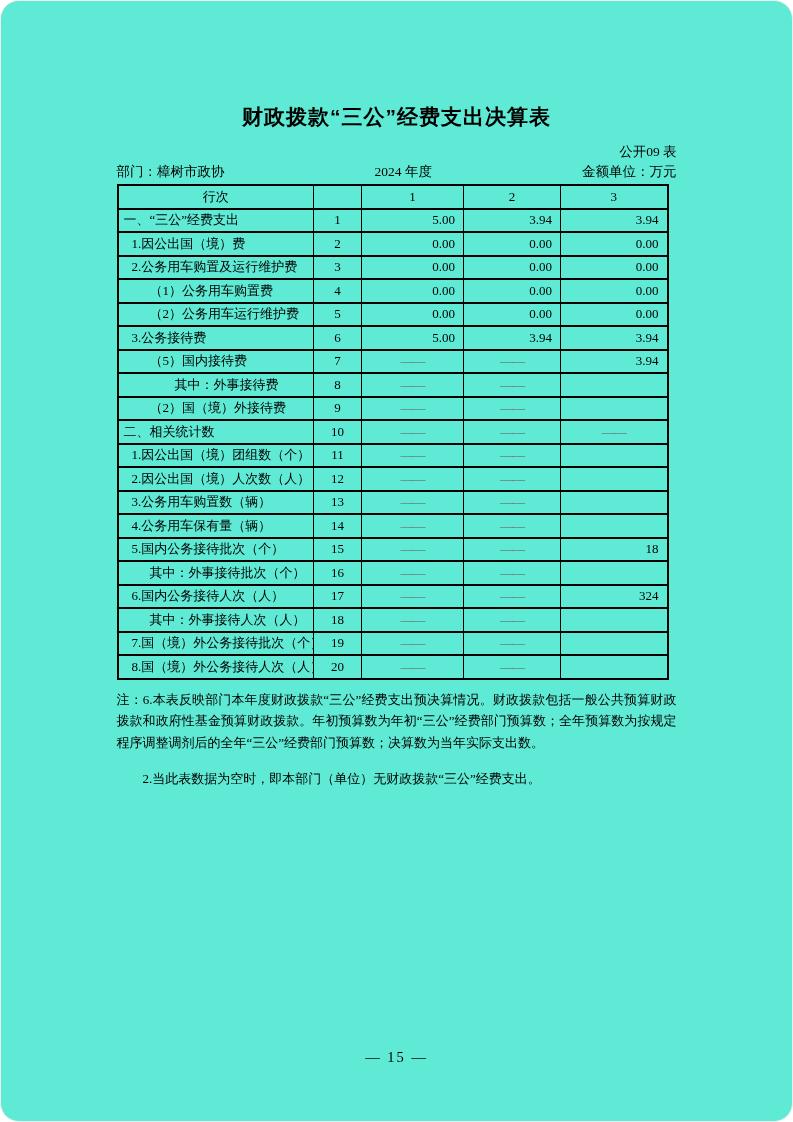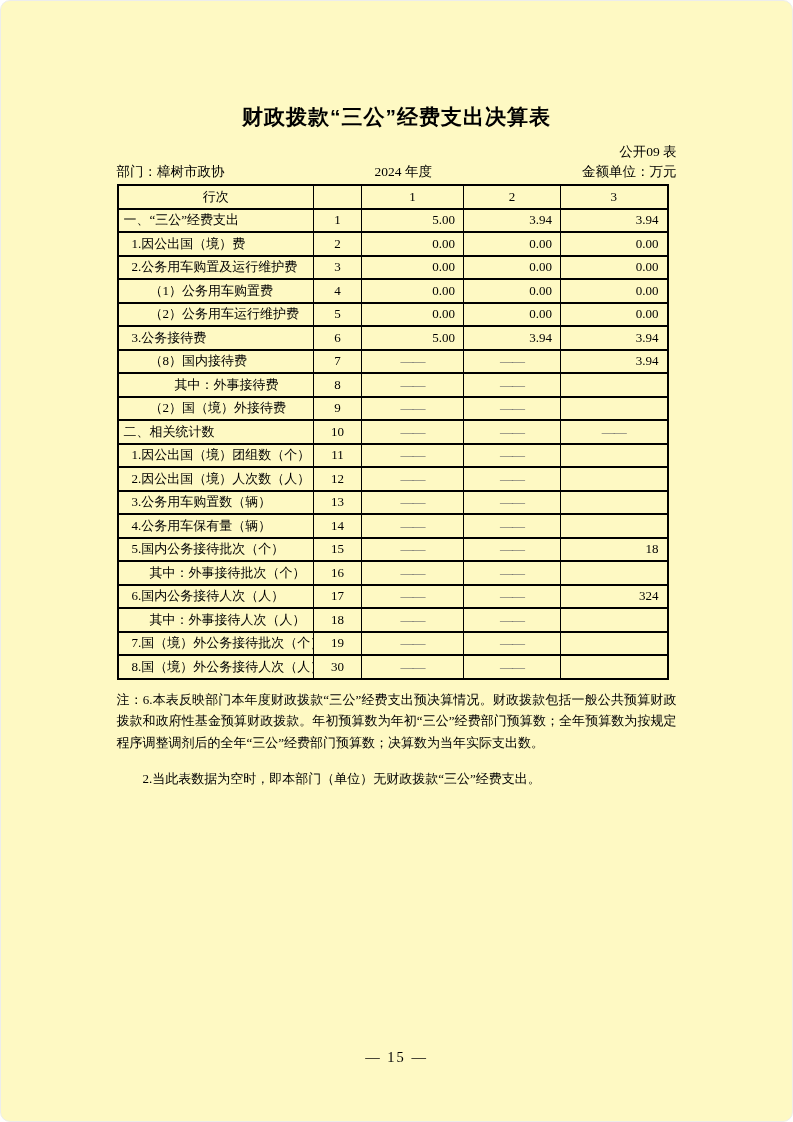--- a/index.html
+++ b/index.html
@@ -1,23 +1,23 @@
 <!DOCTYPE html>
 <html><head>
 <meta charset="utf-8">
 <style>
   html, body { margin: 0; padding: 0; background: #ffffff; }
   .page {
     position: relative;
     width: 793px;
     height: 1122px;
     margin: 0 auto;
-    background: #fef9c3;
+    background: #5eead4;
     border: 1px solid #ededed;
-    border-radius: 10px;
+    border-radius: 19px;
     box-sizing: border-box;
     font-family: "Liberation Serif", "DejaVu Serif", serif;
     color: #000;
     overflow: hidden;
   }
   .doc-title {
     margin: 0;
     padding-top: 102px;
     text-align: center;
     font-family: "Liberation Sans", "DejaVu Sans", sans-serif;
@@ -156,21 +156,21 @@
             <td class="c-right">0.00</td>
           </tr>
           <tr>
             <td class="c-label ind1">3.公务接待费</td>
             <td class="c-center">6</td>
             <td class="c-right">5.00</td>
             <td class="c-right">3.94</td>
             <td class="c-right">3.94</td>
           </tr>
           <tr>
-            <td class="c-label ind2">（8）国内接待费</td>
+            <td class="c-label ind2">（5）国内接待费</td>
             <td class="c-center">7</td>
             <td class="c-center dash">——</td>
             <td class="c-center dash">——</td>
             <td class="c-right">3.94</td>
           </tr>
           <tr>
             <td class="c-label ind3">其中：外事接待费</td>
             <td class="c-center">8</td>
             <td class="c-center dash">——</td>
             <td class="c-center dash">——</td>
@@ -248,21 +248,21 @@
           </tr>
           <tr>
             <td class="c-label ind1">7.国（境）外公务接待批次（个）</td>
             <td class="c-center">19</td>
             <td class="c-center dash">——</td>
             <td class="c-center dash">——</td>
             <td></td>
           </tr>
           <tr>
             <td class="c-label ind1">8.国（境）外公务接待人次（人）</td>
-            <td class="c-center">30</td>
+            <td class="c-center">20</td>
             <td class="c-center dash">——</td>
             <td class="c-center dash">——</td>
             <td></td>
           </tr>
         </tbody>
     </table>
 
     <div class="notes">
       <p class="note-1">注：6.本表反映部门本年度财政拨款“三公”经费支出预决算情况。财政拨款包括一般公共预算财政拨款和政府性基金预算财政拨款。年初预算数为年初“三公”经费部门预算数；全年预算数为按规定程序调整调剂后的全年“三公”经费部门预算数；决算数为当年实际支出数。</p>
       <p class="note-2">2.当此表数据为空时，即本部门（单位）无财政拨款“三公”经费支出。</p>

